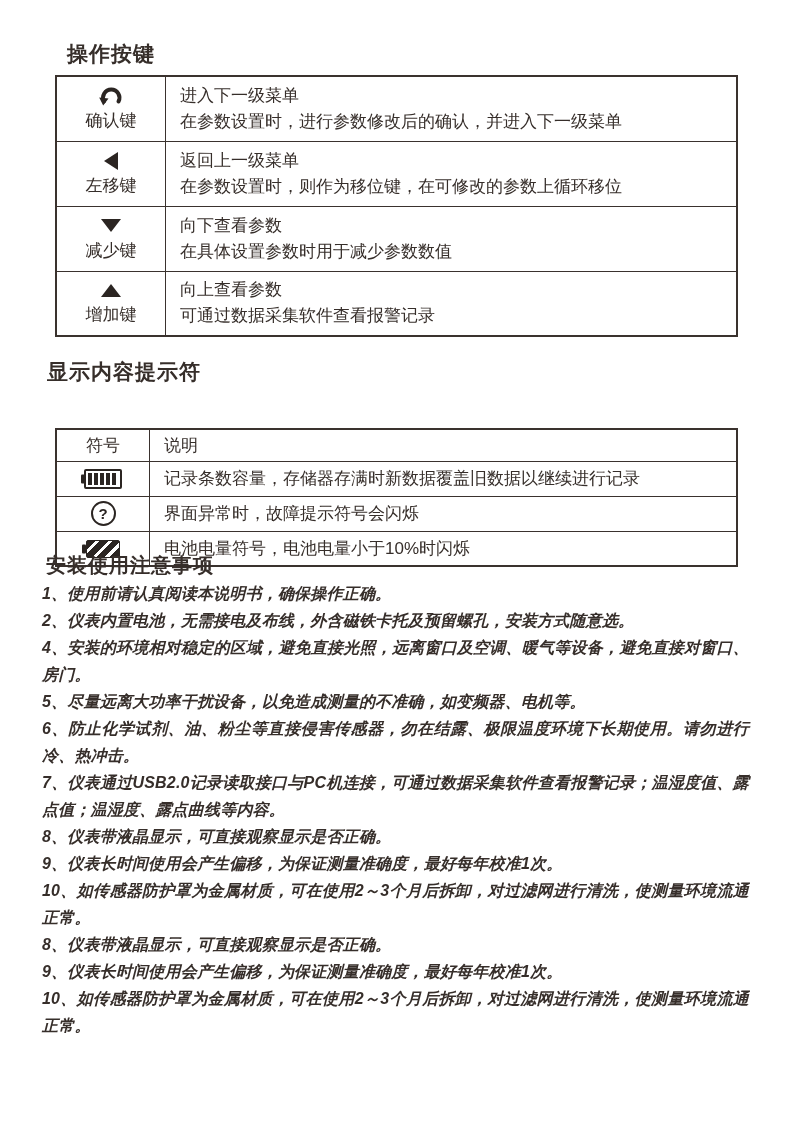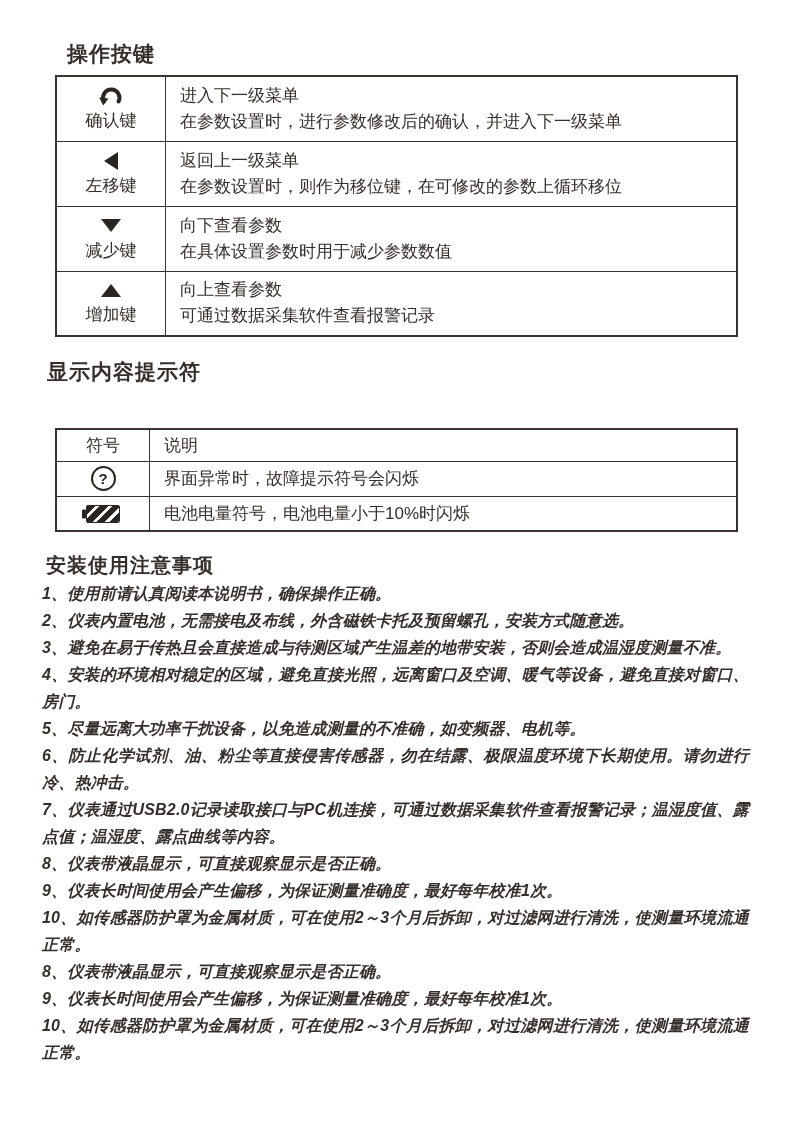--- a/index.html
+++ b/index.html
@@ -118,41 +118,55 @@
   <h2 class="sec-title" id="title-indicators">显示内容提示符</h2>
 
   <table class="ind-table">
     <tbody>
         <tr class="ind-head-row">
       <td class="ind-sym-cell">符号</td>
       <td class="ind-desc-cell">说明</td>
     </tr>
     <tr class="ind-row">
       <td class="ind-sym-cell">
+        <span class="record-icon">
+          <span class="nub"></span>
+          <span class="bars">
+                <span class="bar"></span>
+                <span class="bar"></span>
+                <span class="bar"></span>
+                <span class="bar"></span>
+                <span class="bar"></span>
+              </span>
+        </span>
+      </td>
+      <td class="ind-desc-cell">记录条数容量，存储器存满时新数据覆盖旧数据以继续进行记录</td>
+    </tr>
+    <tr class="ind-row">
+      <td class="ind-sym-cell">
         <span class="q-icon">
               <span>?</span>
             </span>
       </td>
       <td class="ind-desc-cell">界面异常时，故障提示符号会闪烁</td>
     </tr>
     <tr class="ind-row">
       <td class="ind-sym-cell">
         <span class="batt-icon"><span class="nub"></span></span>
       </td>
       <td class="ind-desc-cell">电池电量符号，电池电量小于10%时闪烁</td>
     </tr>
   </tbody>
     </table>
 
   <h2 class="sec-title" id="title-notes">安装使用注意事项</h2>
 
   <div class="notes">
     <p>1、使用前请认真阅读本说明书，确保操作正确。</p>
     <p>2、仪表内置电池，无需接电及布线，外含磁铁卡托及预留螺孔，安装方式随意选。</p>
-    <p>3、避免在易于传热且会直接造成与待测区域产生温差的地带安装，否则会造成温湿度测量不准。</p>
     <p>4、安装的环境相对稳定的区域，避免直接光照，远离窗口及空调、暖气等设备，避免直接对窗口、房门。</p>
     <p>5、尽量远离大功率干扰设备，以免造成测量的不准确，如变频器、电机等。</p>
     <p>6、防止化学试剂、油、粉尘等直接侵害传感器，勿在结露、极限温度环境下长期使用。请勿进行冷、热冲击。</p>
     <p>7、仪表通过USB2.0记录读取接口与PC机连接，可通过数据采集软件查看报警记录；温湿度值、露点值；温湿度、露点曲线等内容。</p>
     <p>8、仪表带液晶显示，可直接观察显示是否正确。</p>
     <p>9、仪表长时间使用会产生偏移，为保证测量准确度，最好每年校准1次。</p>
     <p>10、如传感器防护罩为金属材质，可在使用2～3个月后拆卸，对过滤网进行清洗，使测量环境流通正常。</p>
     <p>8、仪表带液晶显示，可直接观察显示是否正确。</p>
     <p>9、仪表长时间使用会产生偏移，为保证测量准确度，最好每年校准1次。</p>
     <p>10、如传感器防护罩为金属材质，可在使用2～3个月后拆卸，对过滤网进行清洗，使测量环境流通正常。</p>

